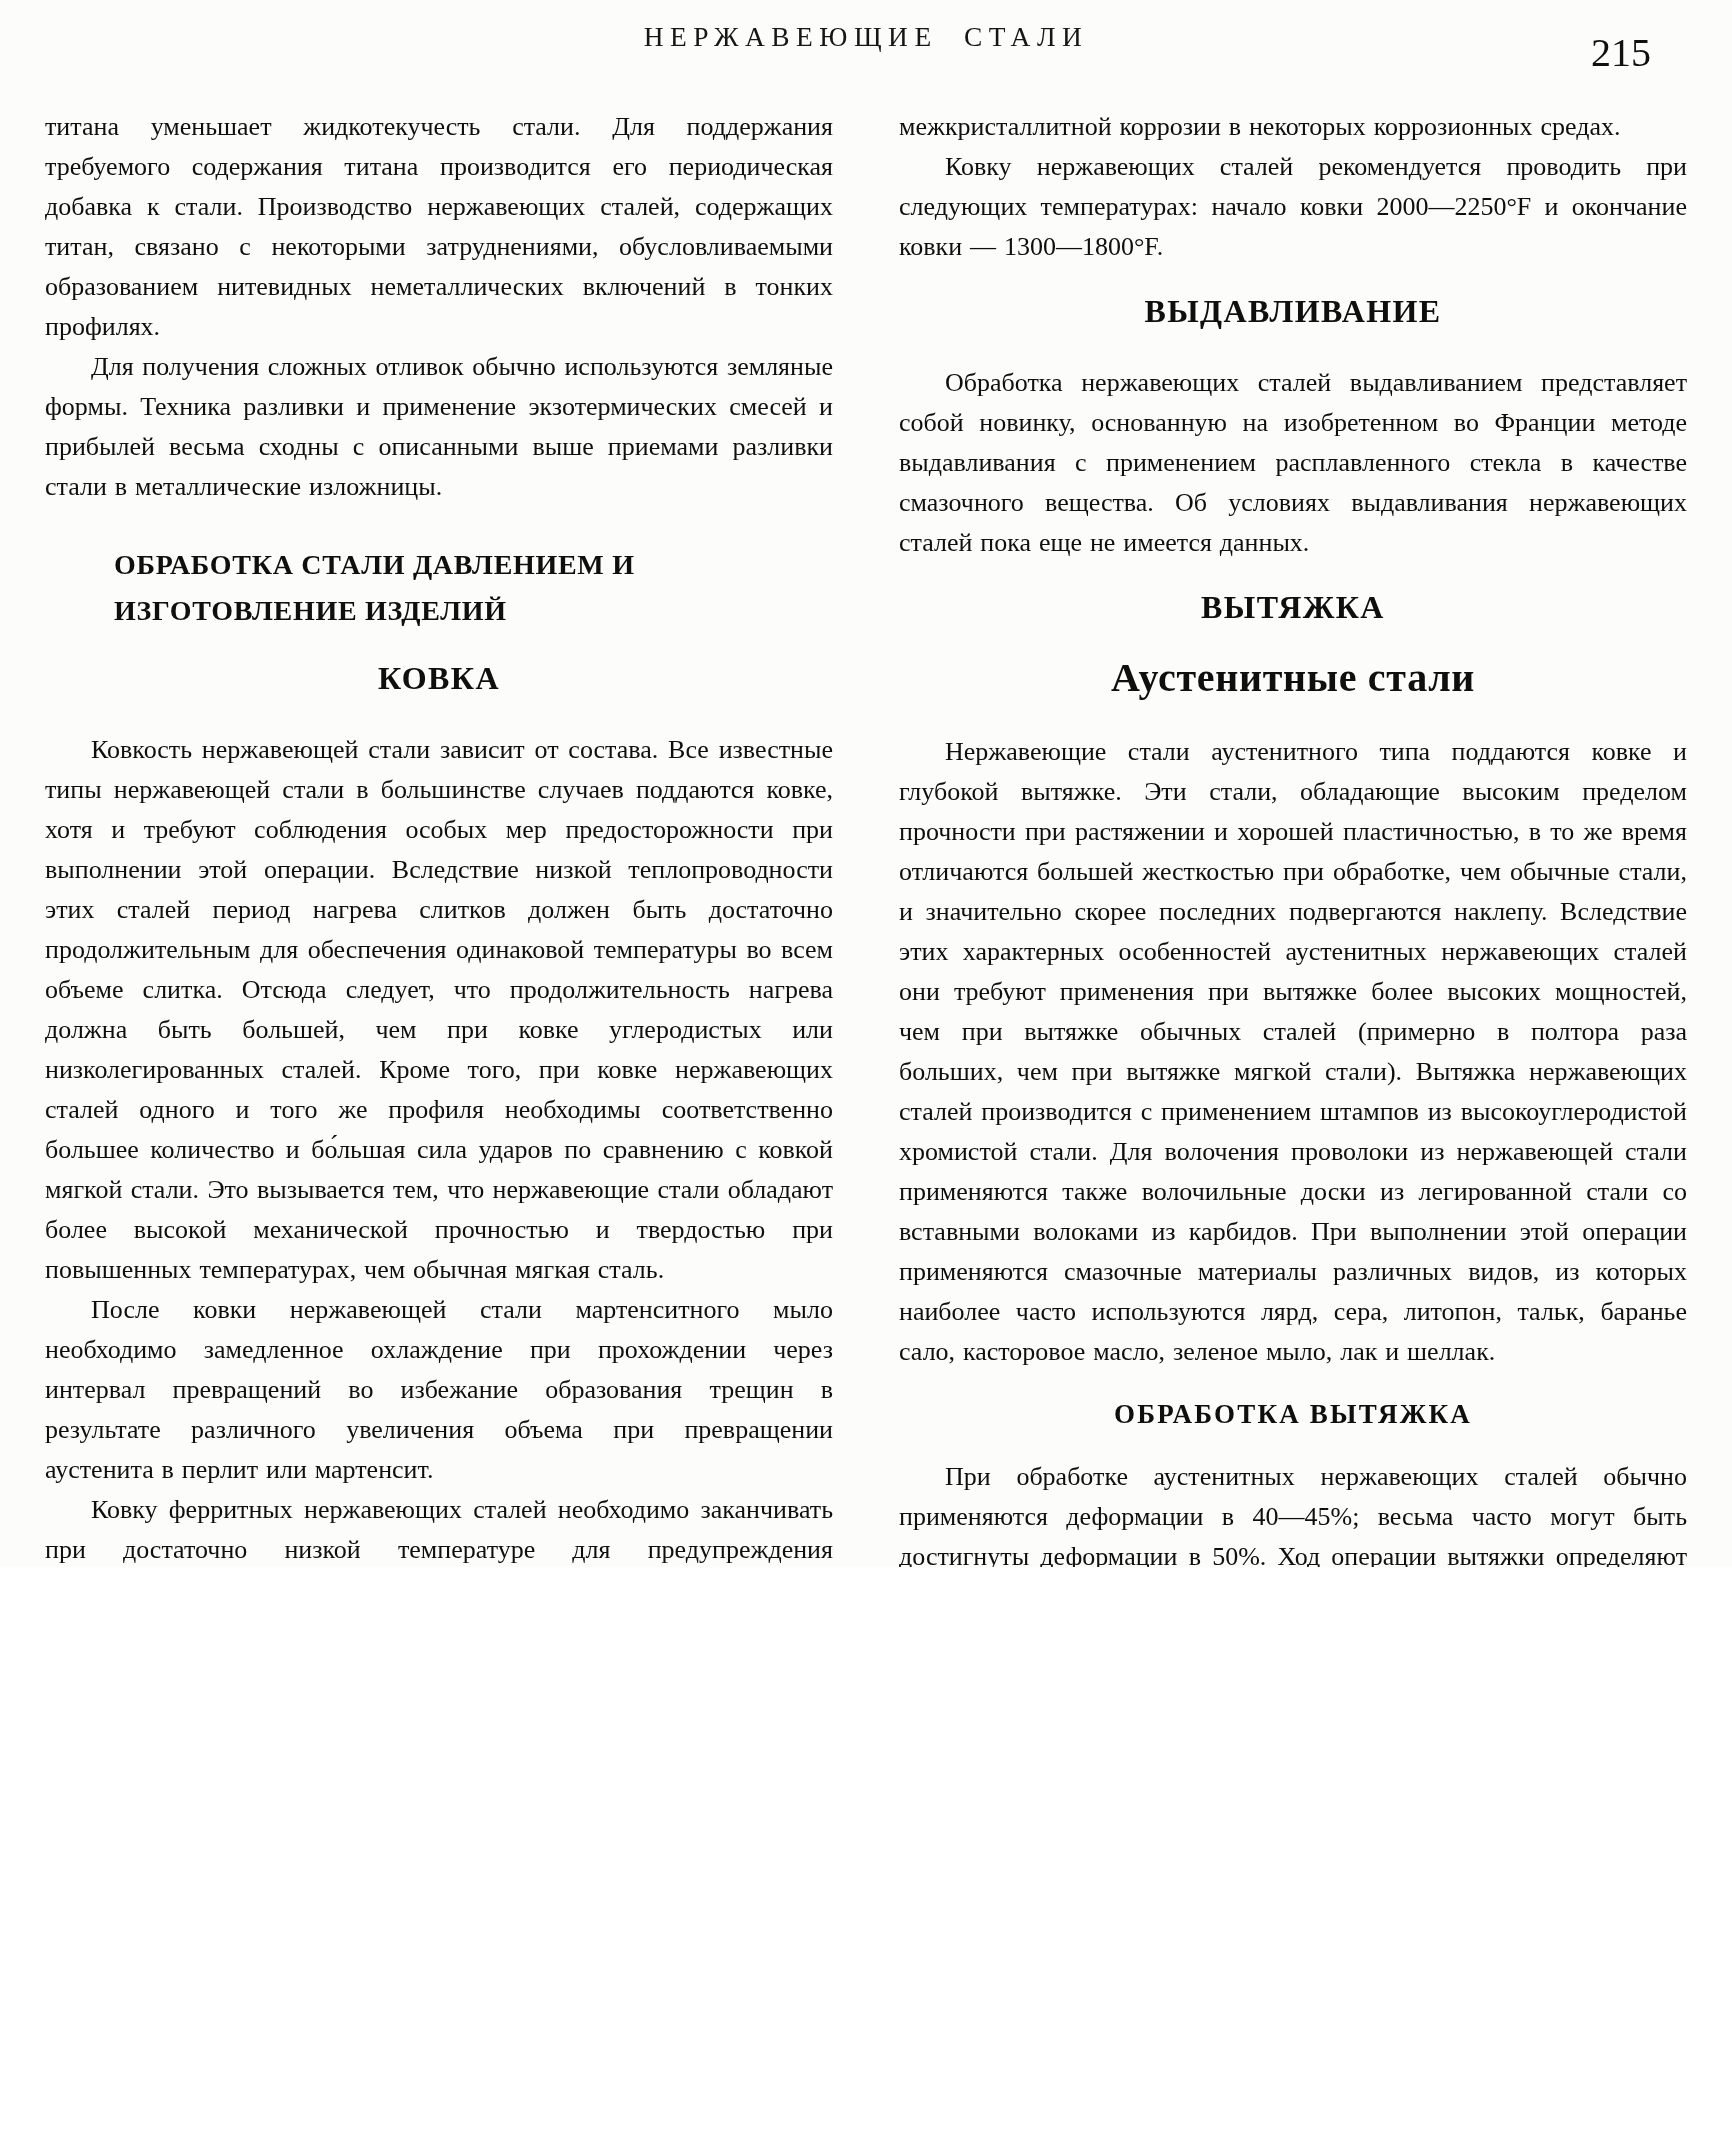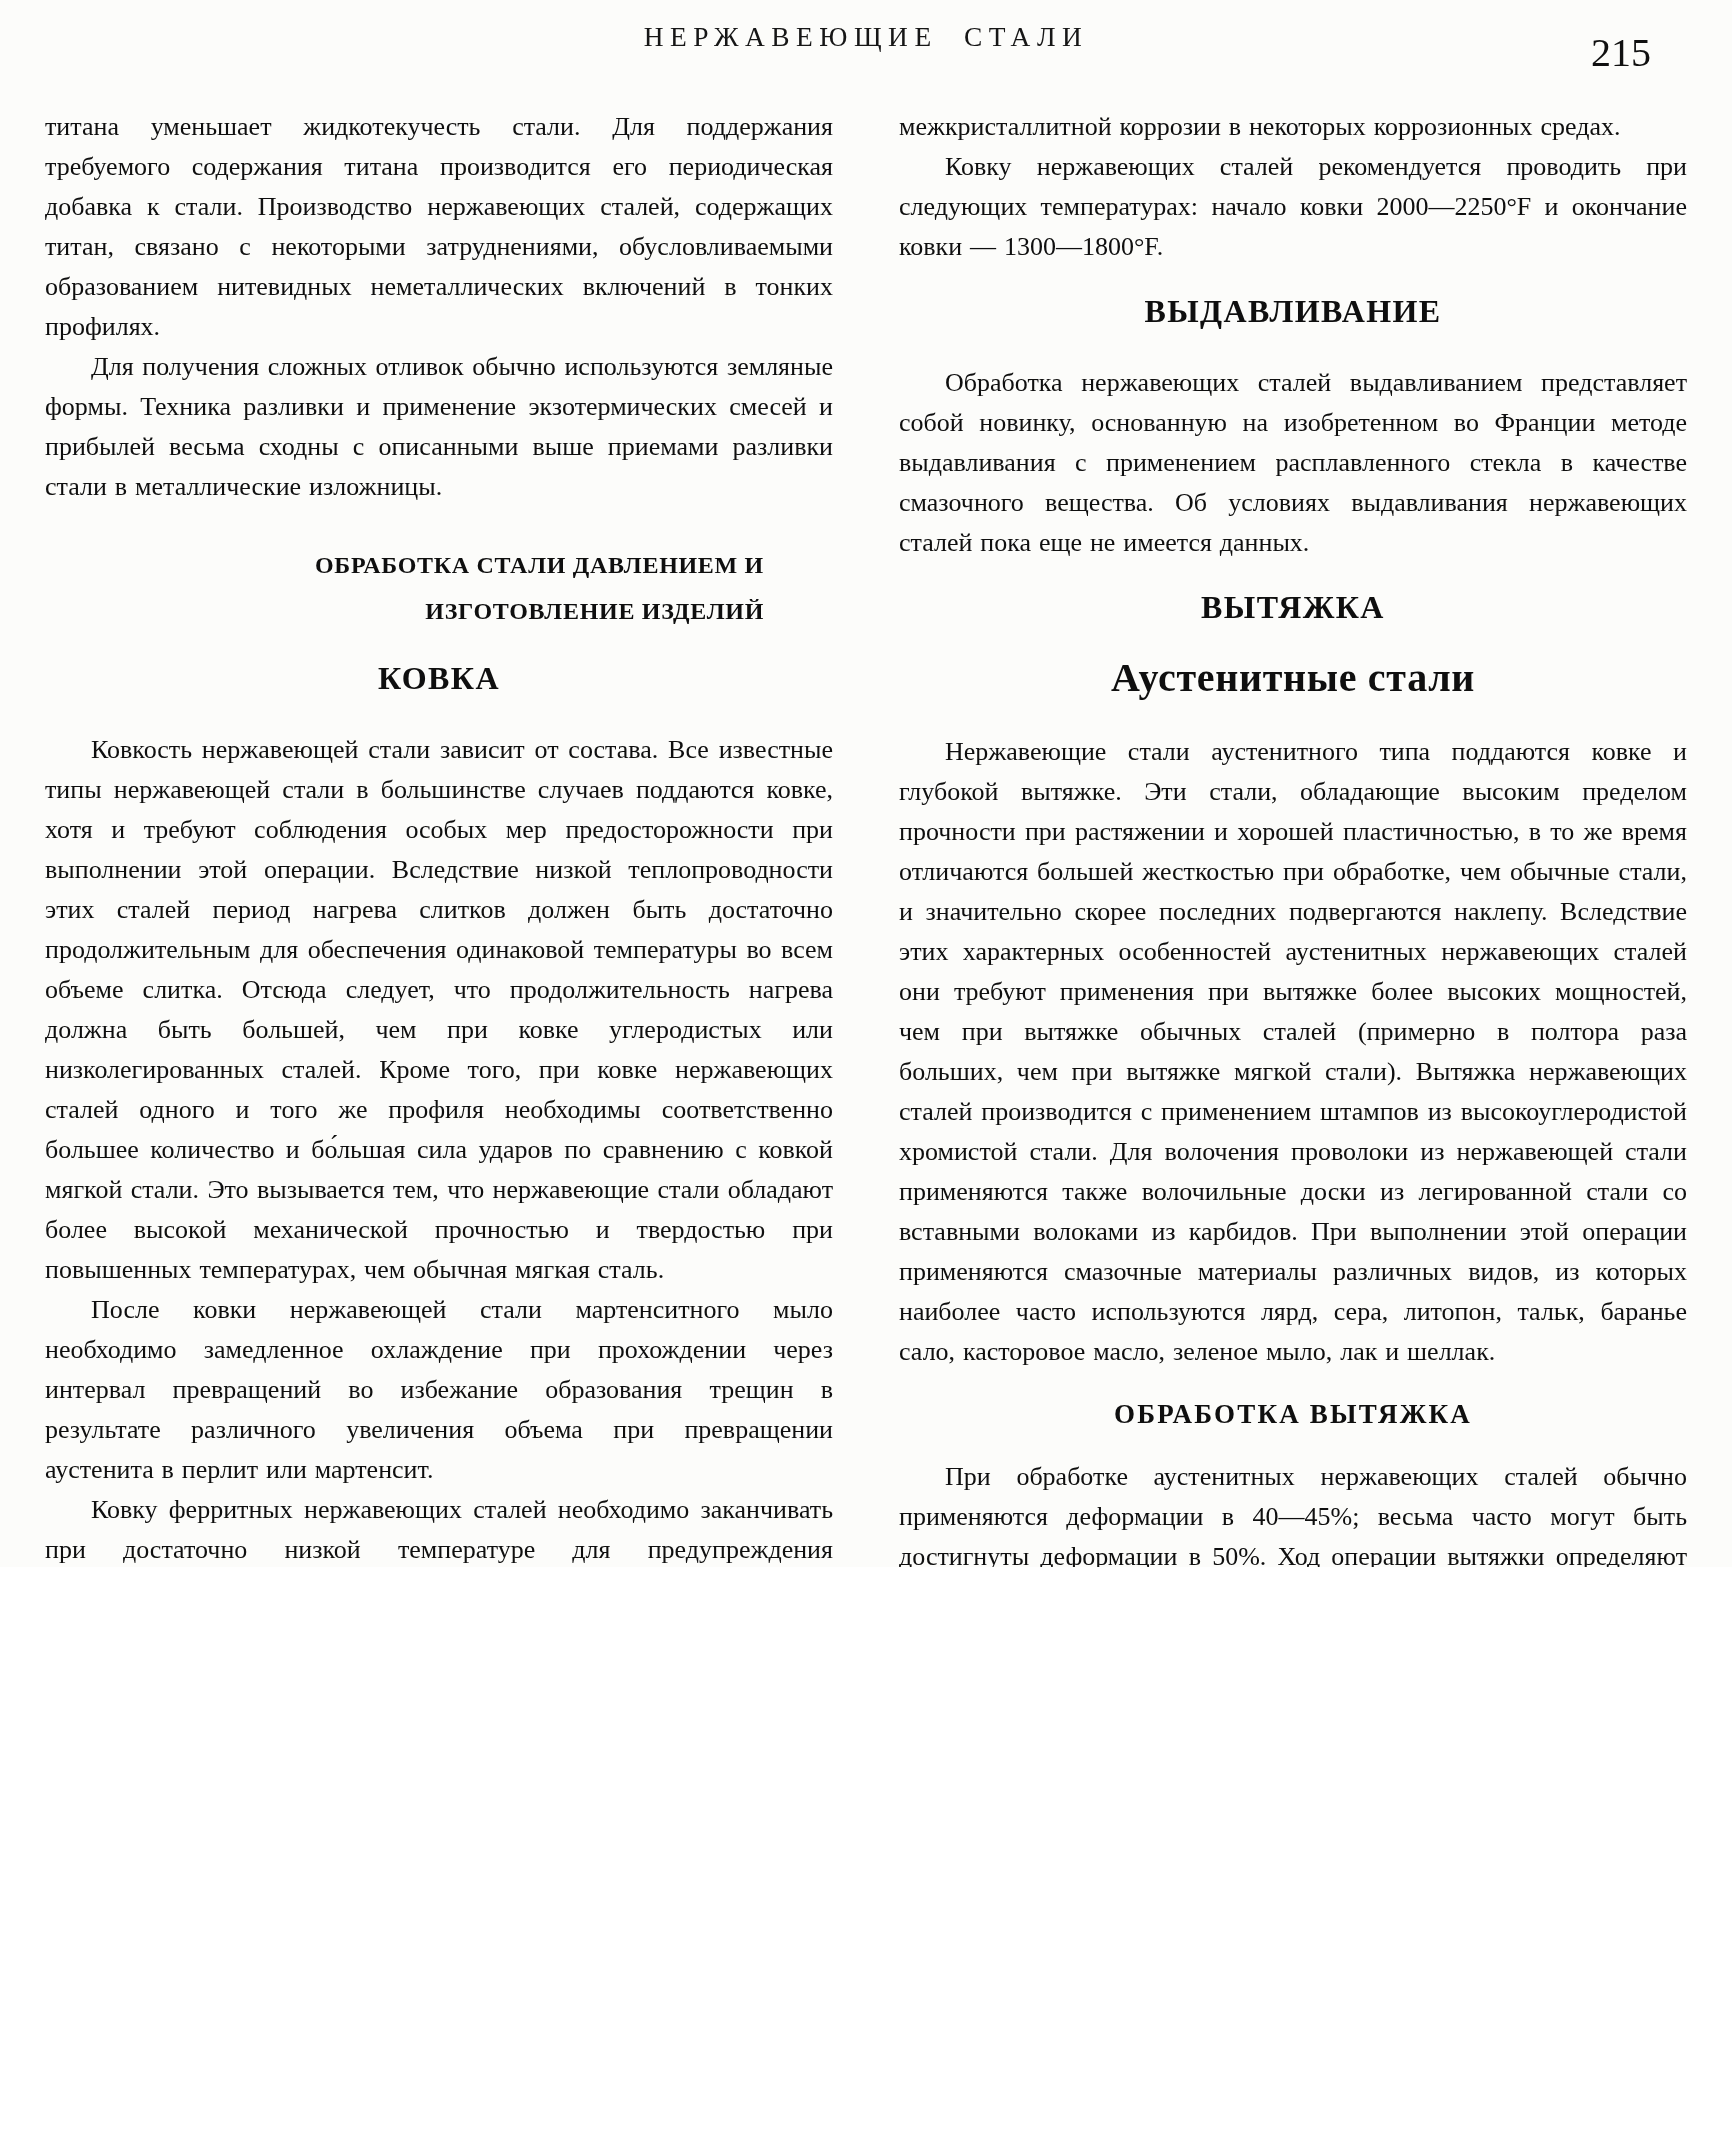--- a/index.html
+++ b/index.html
@@ -54,23 +54,23 @@
     text-align: justify;
     text-indent: 46px;
     margin: 0;
     word-spacing: 1.4px;
   }
   .p.cont {
     text-indent: 0;
   }
   .h1 {
     font-weight: bold;
-    font-size: 24px;
+    font-size: 28px;
     line-height: 46px;
-    text-align: right;
+    text-align: left;
     letter-spacing: 0.7px;
     max-width: 650px;
     margin: 35px auto 24.5px auto;
   }
   .h2 {
     font-weight: bold;
     font-size: 32px;
     line-height: 38px;
     text-align: center;
     letter-spacing: 1.4px;

